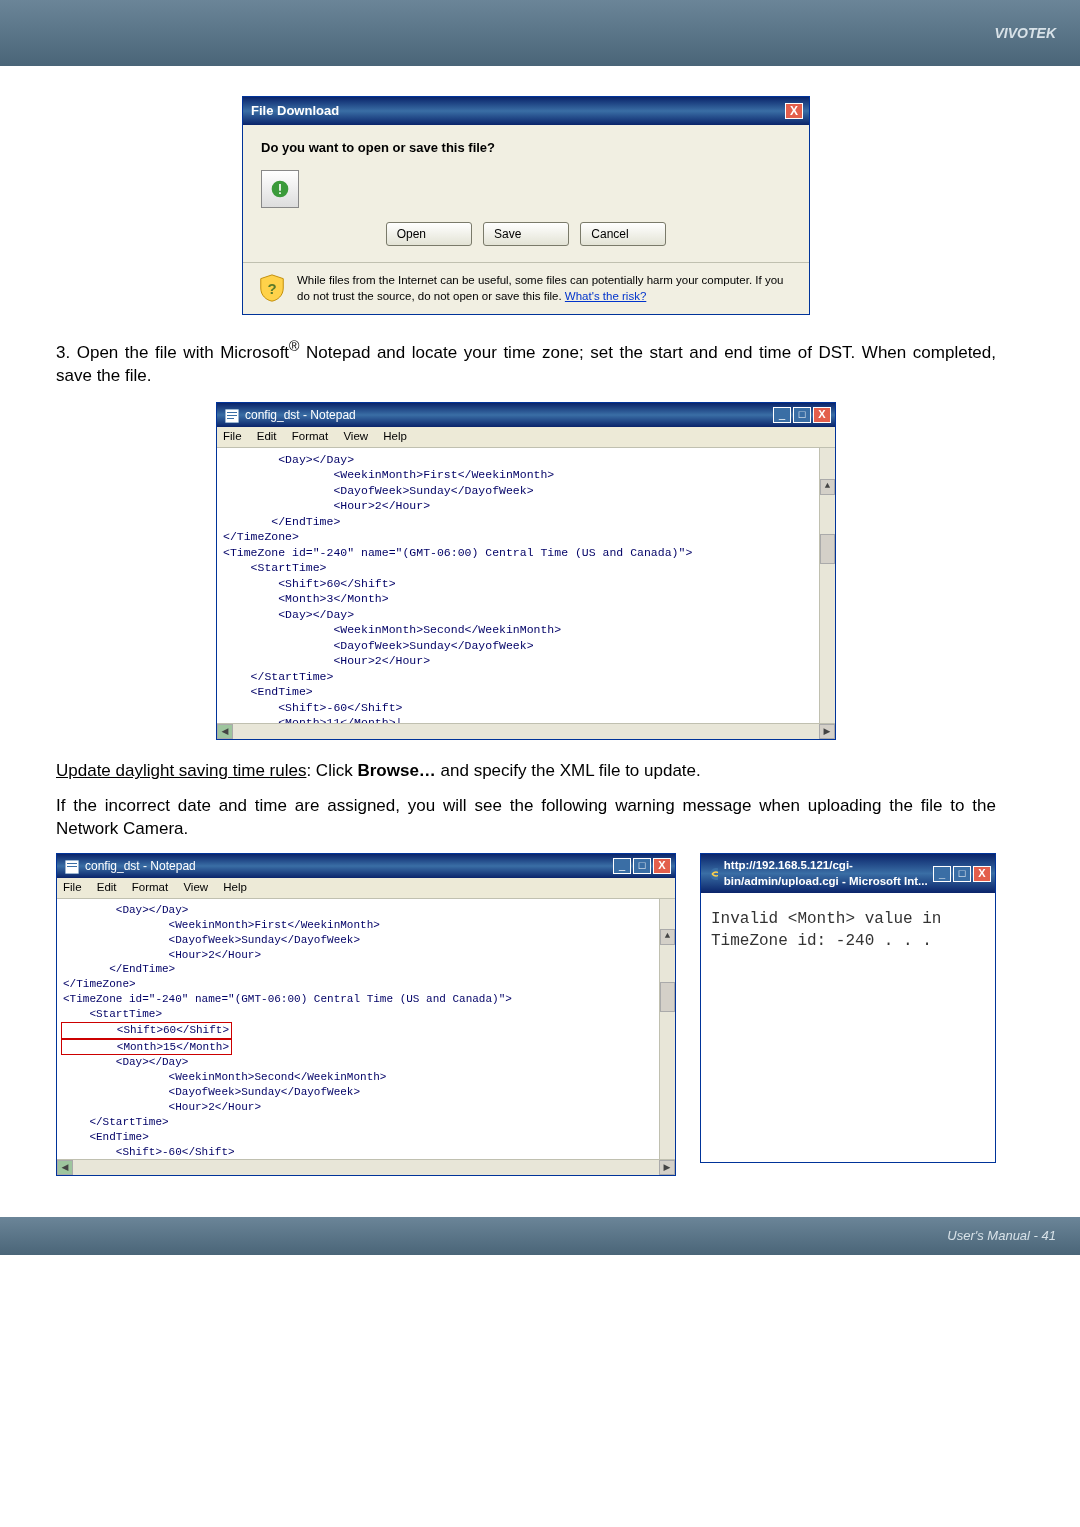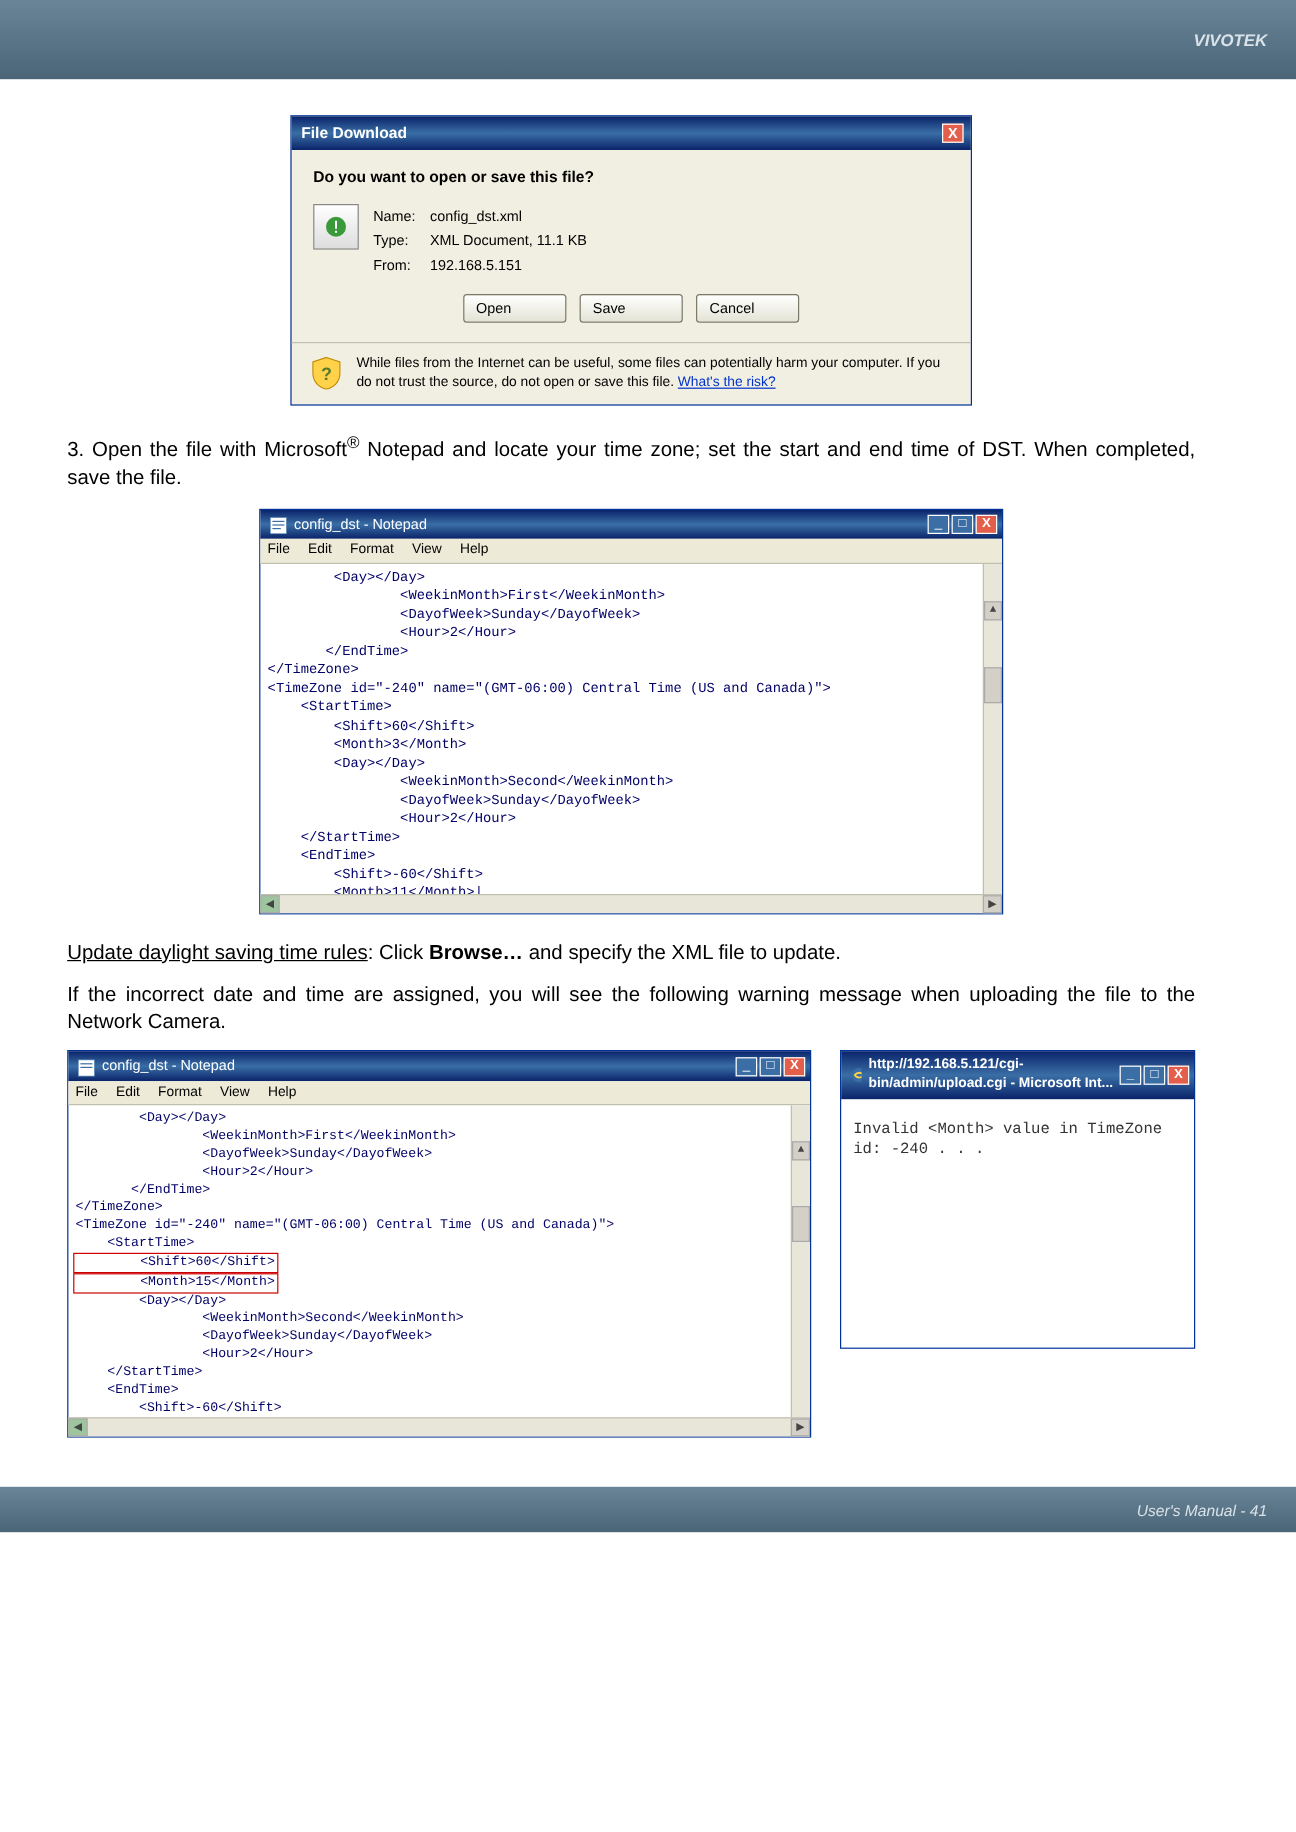--- a/index.html
+++ b/index.html
@@ -172,34 +172,34 @@
   text-align: center; font-size: 9px; line-height: 12px; color: #444;
 }
 .np-scroll-h .l { background: #9EC59E; }
 .two-col { display: flex; gap: 24px; margin-top: 10px; }
 .two-col .col-left { flex: 0 0 620px; }
 .two-col .col-right { flex: 1; }
 .browser-window {
   border: 1px solid #003399;
   font-family: Tahoma, sans-serif;
   background: #fff;
-  height: 249px;
+  height: 310px;
 }
 .browser-title {
   background: linear-gradient(to bottom, #0A246A 0%, #3A6EA5 50%, #0A246A 100%);
   color: #fff;
   font-size: 11.5px;
   font-weight: bold;
   padding: 4px 4px 4px 8px;
   display: flex; justify-content: space-between; align-items: center;
 }
 .browser-body {
   padding: 16px 10px;
   font-family: "Courier New", monospace;
-  font-size: 13px;
+  font-size: 16px;
   color: #333;
 }
 .page-footer {
   background: linear-gradient(to bottom, #6b8598 0%, #4a6578 100%);
   height: 38px;
   display: flex;
   justify-content: flex-end;
   align-items: center;
   padding: 0 24px;
   color: #d8e2e8;
@@ -229,25 +229,20 @@
         <span class="dlg-close">X</span>
       </div>
       <div class="dlg-body">
         <div class="dlg-q">Do you want to open or save this file?</div>
         <div class="dlg-row">
           <div class="dlg-icon">
             <svg viewBox="0 0 24 24">
                 <circle cx="12" cy="12" r="10" fill="#3a9a3a"></circle>
                 <path d="M11 6h2v8h-2zM11 16h2v2h-2z" fill="#fff"></path>
               </svg>
-          </div>
-          <div class="dlg-meta">
-            <div><span class="label">Name:</span> <span>config_dst.xml</span></div>
-            <div><span class="label">Type:</span> <span>XML Document, 11.1 KB</span></div>
-            <div><span class="label">From:</span> <span>192.168.5.151</span></div>
           </div>
         </div>
         <div class="dlg-btnrow">
           <span class="win-btn">Open</span>
           <span class="win-btn">Save</span>
           <span class="win-btn">Cancel</span>
         </div>
       </div>
       <div class="dlg-footer">
         <svg class="shield-icon" viewBox="0 0 32 32">

